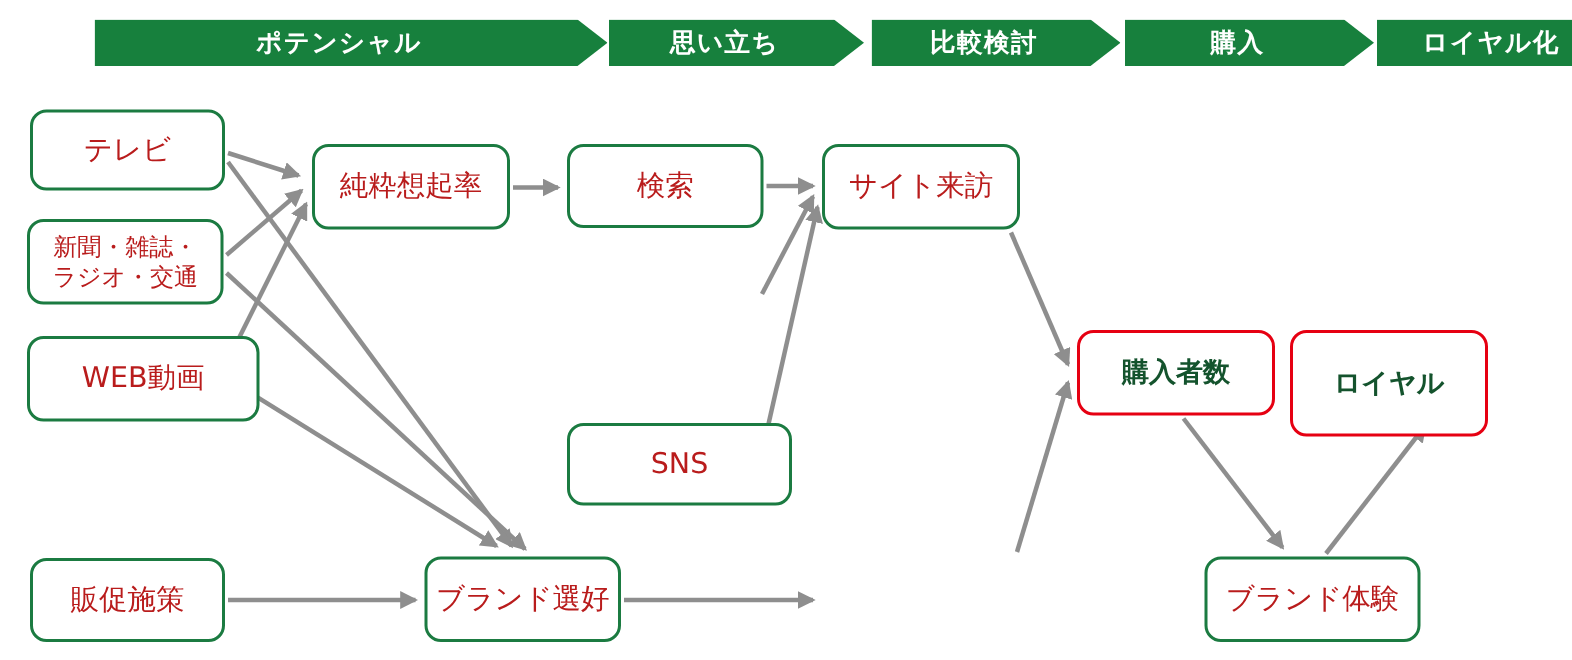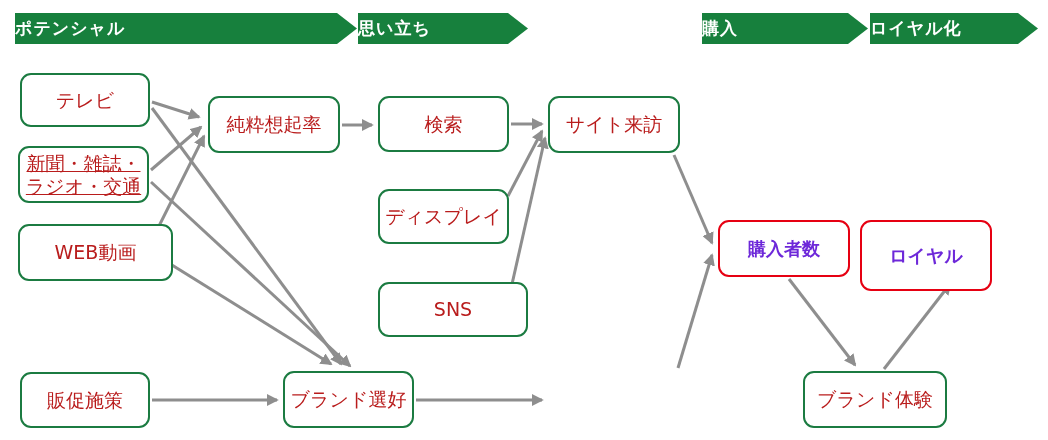--- a/index.html
+++ b/index.html
@@ -3,44 +3,47 @@
 <meta charset="utf-8">
 <style>
   html,body { margin:0; padding:0; background:#ffffff; }
   .canvas {
     position:relative; width:1048px; height:440px; background:#ffffff;
     font-family:"DejaVu Sans","Liberation Sans",sans-serif; overflow:hidden;
   }
   .stage {
     position:absolute; top:13px; height:31px; background:#17803d; color:#ffffff;
     font-weight:bold; font-size:17px; letter-spacing:1px;
-    display:flex; align-items:center; 
+    display:flex; align-items:center; justify-content:center;
     clip-path:polygon(0 0, calc(100% - 20px) 0, 100% 50%, calc(100% - 20px) 100%, 0 100%);
-    padding-right:16px; box-sizing:border-box;
+    padding-right:16px; box-sizing:border-box;margin-left:48px;
   }
   .node {
     position:absolute; background:#ffffff; border:2.5px solid #1b7b41; border-radius:11px;
     display:flex; align-items:center; justify-content:center;
     font-size:19px; color:#b91c1c; text-align:center; white-space:pre-line;
     line-height:1.2; box-sizing:border-box;
   }
-  .node.red { border-color:#e60012; color:#6d28d9; font-weight:bold; font-size:18px; }
-  .node.small-text { font-size:19px;text-decoration:underline; }
+  .node.red { border-color:#e60012; color:#14532d; font-weight:bold; font-size:18px; }
+  .node.small-text { font-size:16px; }
   .edges { position:absolute; left:0; top:0; width:1048px; height:440px; pointer-events:none; }
 </style>
 </head>
 <body>
 
 <div class="canvas">
 
   <div class="stage" style="left:15px;width:342px">
       <span>ポテンシャル</span>
     </div>
   <div class="stage" style="left:358px;width:170px">
       <span>思い立ち</span>
+    </div>
+  <div class="stage" style="left:533px;width:166px">
+      <span>比較検討</span>
     </div>
   <div class="stage" style="left:702px;width:166px">
       <span>購入</span>
     </div>
   <div class="stage" style="left:870px;width:168px">
       <span>ロイヤル化</span>
     </div>
 
   <svg class="edges" id="edge-layer">
     <defs>
@@ -66,21 +69,20 @@
       <line x1="884" y1="369" x2="950" y2="284" stroke="#8e8e8e" stroke-width="3" marker-end="url(#ah)"></line>
     </svg>
 
   <div class="node" style="left:20px;top:73px;width:130px;height:54px">テレビ</div>
   <div class="node small-text" style="left:18px;top:146px;width:131px;height:57px">新聞・雑誌・
 ラジオ・交通</div>
   <div class="node" style="left:18px;top:224px;width:155px;height:57px">WEB動画</div>
   <div class="node" style="left:20px;top:372px;width:130px;height:56px">販促施策</div>
   <div class="node" style="left:208px;top:96px;width:132px;height:57px">純粋想起率</div>
   <div class="node" style="left:378px;top:96px;width:131px;height:56px">検索</div>
-  <div class="node" style="left:378px;top:189px;width:131px;height:55px">ディスプレイ</div>
   <div class="node" style="left:378px;top:282px;width:150px;height:55px">SNS</div>
   <div class="node" style="left:548px;top:96px;width:132px;height:57px">サイト来訪</div>
   <div class="node" style="left:283px;top:371px;width:131px;height:57px">ブランド選好</div>
   <div class="node red" style="left:718px;top:220px;width:132px;height:57px">購入者数</div>
   <div class="node red" style="left:860px;top:220px;width:132px;height:71px">ロイヤル</div>
   <div class="node" style="left:803px;top:371px;width:144px;height:57px">ブランド体験</div>
 
 </div>
 
 </body></html>

